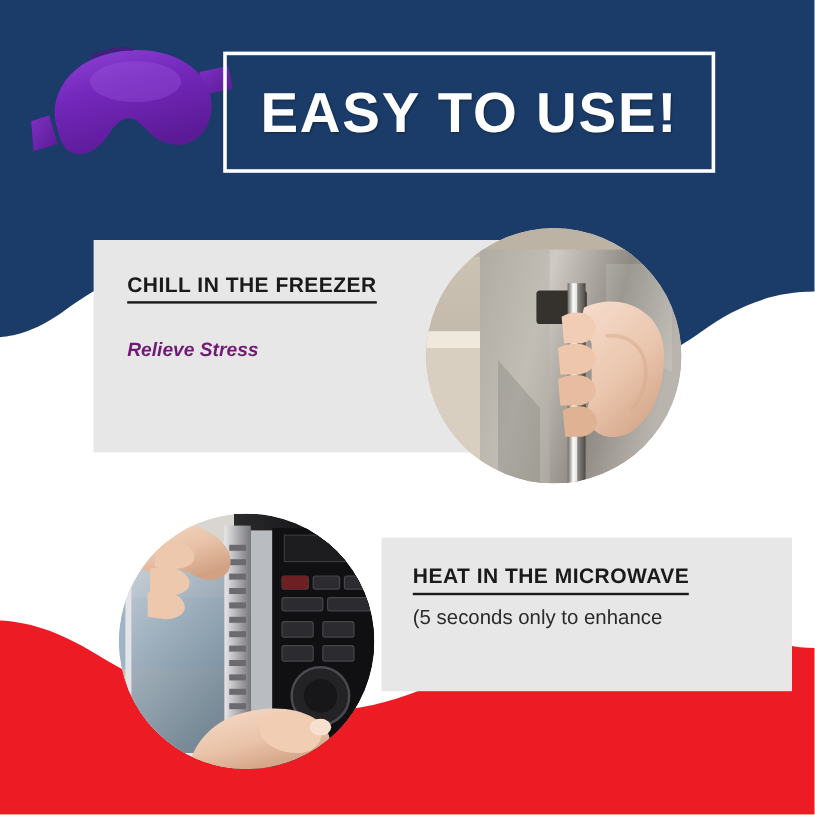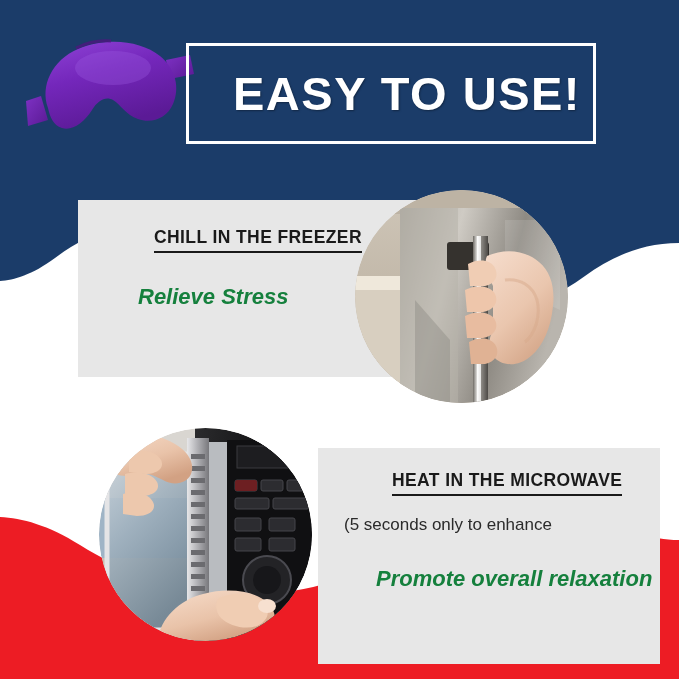--- a/index.html
+++ b/index.html
@@ -38,21 +38,20 @@
     height: 101px;
     display: flex;
     align-items: center;
     justify-content: center;
     color: #ffffff;
     font-size: 47px;
     font-weight: bold;
     letter-spacing: 1.5px;
     text-shadow: 1px 1px 2px rgba(0,0,0,0.35);
     white-space: nowrap;
-    margin-left: 16px;
   }
 
   
   .eyemask {
     position: absolute;
     left: 18px;
     top: 24px;
     width: 185px;
     height: 126px;
   }
@@ -67,50 +66,48 @@
     left: 78px;
     top: 200px;
     width: 348px;
     height: 177px;
     padding: 27px 0 0 28px;
   }
   .panel-microwave {
     left: 318px;
     top: 448px;
     width: 342px;
-    height: 216px;
+    height: 128px;
     padding: 22px 0 0 26px;
   }
 
   .heading {
     font-size: 17.5px;
     font-weight: bold;
     color: #1a1a1a;
     letter-spacing: 0.4px;
     display: inline-block;
     border-bottom: 2px solid #1a1a1a;
     padding-bottom: 3px;
     white-space: nowrap;
-    margin-left: 48px;
   }
   .subline {
     font-size: 17px;
     color: #2b2b2b;
     line-height: 1.35;
-    margin-top: 18px;
+    margin-top: 8px;
     white-space: nowrap;
   }
   .tagline {
-    font-size: 22px;
+    font-size: 16px;
     font-style: italic;
     font-weight: bold;
-    color: #15803d;
+    color: #701a75;
     line-height: 1.3;
     white-space: nowrap;
-    margin-left: 32px;
   }
   .tagline-freezer { margin-top: 30px; }
   .tagline-microwave { margin-top: 28px; }
 
   
   .photo {
     position: absolute;
     border-radius: 50%;
     overflow: hidden;
   }
@@ -347,16 +344,15 @@
         <ellipse cx="168" cy="178" rx="9" ry="7" fill="#f7e0d0"></ellipse>
       </g>
     </svg>
   </div>
 
   <div class="panel panel-microwave">
     <div class="heading">HEAT IN THE MICROWAVE</div>
     <div class="subline">
       <div>(5 seconds only to enhance</div>
     </div>
-    <div class="tagline tagline-microwave">Promote overall relaxation</div>
   </div>
 
 </div>
 
 </body></html>

